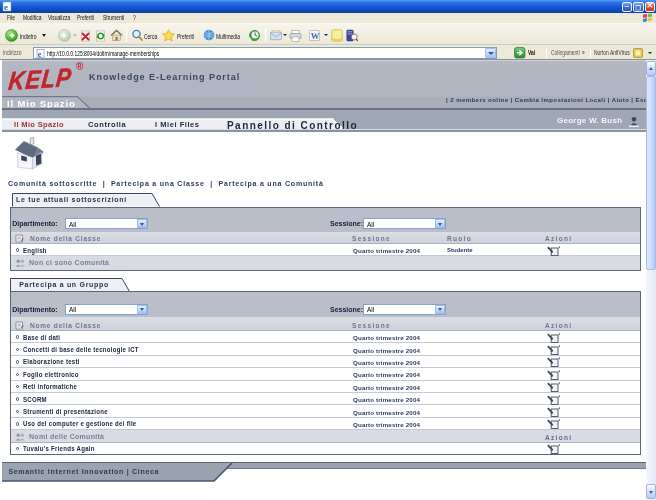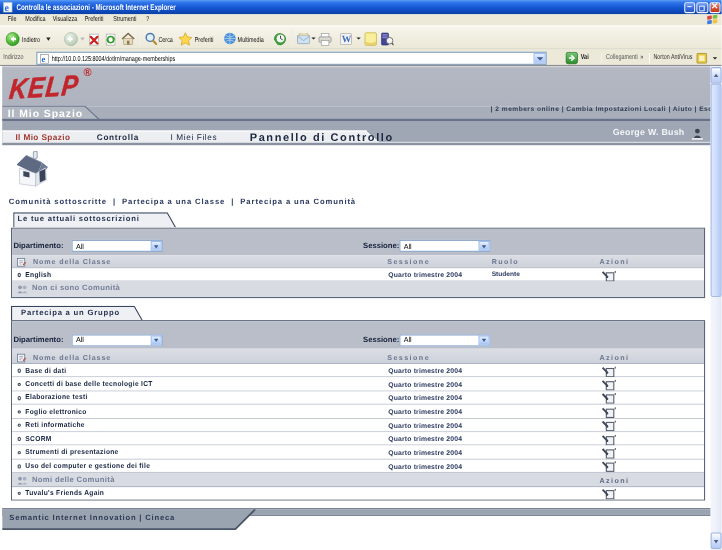--- a/index.html
+++ b/index.html
@@ -60,21 +60,20 @@
 #thumb{position:absolute;left:0;top:16px;width:10px;height:194px;border:1px solid #a5bae6;border-radius:2px;
   background:linear-gradient(90deg,#dde8fd 0%,#cdddfc 50%,#b4c9f4 100%);}
 </style>
 </head>
 <body>
 <div id="titlebar">
   <svg class="abs" style="left:2px;top:1px" width="11" height="11" viewBox="0 0 11 11">
     <rect x="1" y="1" width="8" height="9" fill="#f4f8ff" stroke="#8aa" stroke-width="0.5"></rect>
     <text x="2" y="9" font-size="9" font-weight="bold" fill="#2468d8" font-family="Liberation Serif">e</text>
   </svg>
-  <div class="ttext"><span class="sx">Controlla le associazioni - Microsoft Internet Explorer</span></div>
   <div class="tbtn" style="left:621.5px">
       <span>–</span>
     </div>
   <div class="tbtn" style="left:633px">
       <span style="font-size:6px;top:1px">❐</span>
     </div>
   <div class="tbtn close" style="left:644.5px">
       <span>✕</span>
     </div>
 </div>
@@ -242,29 +241,30 @@
     <path d="M0 1 L75 1 L88 13 L0 13 Z" fill="#b2b8c1"></path>
     <path d="M0 0.6 L75.3 0.6 L88.6 13" fill="none" stroke="#6e7890" stroke-width="1.1"></path>
   </svg>
   <div class="abs" style="left:7px;top:38.3px;font-size:9.5px;font-weight:bold;color:#fff;letter-spacing:0.85px;">Il Mio Spazio</div>
   <div class="abs" style="left:446px;top:36.5px;font-size:6px;font-weight:bold;color:#2f3b55;letter-spacing:0.45px;">| 2 members online | Cambia Impostazioni Locali | Aiuto | Esci |</div>
   <div class="abs" style="left:2px;top:48.3px;width:644px;height:2.1px;background:#68728a"></div>
   <div class="abs" style="left:2px;top:50px;width:644px;height:19px;background:#9ea7b3"></div>
 
   <div class="abs" style="left:8px;top:5.5px;width:94px;height:30px;color:#c0262c;font-size:26px;font-weight:bold;font-style:italic;letter-spacing:1.2px;-webkit-text-stroke:0.5px #c0262c;transform:skewX(-9deg) rotate(-3.5deg) scaleX(0.85);transform-origin:0 70%;">KELP</div>
   <div class="abs" style="left:76px;top:0.5px;color:#c3262b;font-size:10px;font-weight:bold;">®</div>
+  <div class="abs" style="left:89px;top:12px;font-size:9px;font-weight:bold;color:#3c4860;letter-spacing:0.95px;">Knowledge E-Learning Portal</div>
 
   <svg class="abs" style="left:2px;top:58px" width="346" height="11" viewBox="0 0 346 11">
     <path d="M0 1 L331 1 L343 11 L0 11 Z" fill="#eceef1"></path>
     <path d="M0 1 L331 1 L343 11" fill="none" stroke="#fbfcfd" stroke-width="1.4"></path>
     <path d="M331.8 1 L343.6 11" stroke="#8a94a2" stroke-width="1"></path>
   </svg>
   <div class="abs" style="left:14px;top:60.2px;font-size:7.5px;font-weight:bold;color:#a03830;letter-spacing:0.35px;">Il Mio Spazio</div>
   <div class="abs" style="left:88px;top:60.2px;font-size:7.5px;font-weight:bold;color:#1c2740;letter-spacing:0.6px;">Controlla</div>
-  <div class="abs" style="left:155px;top:60.2px;font-size:7.5px;font-weight:normal;color:#1c2740;letter-spacing:0.55px;">I Miei Files</div>
+  <div class="abs" style="left:155px;top:60.2px;font-size:7.5px;font-weight:bold;color:#1c2740;letter-spacing:0.55px;">I Miei Files</div>
   <div class="abs" style="left:227px;top:60.2px;font-size:10px;font-weight:bold;color:#1c2740;letter-spacing:1.45px;">Pannello di Controllo</div>
   <div class="abs" style="left:557px;top:55.5px;font-size:8px;font-weight:bold;color:#f4f6f9;letter-spacing:0.25px;">George W. Bush</div>
   <svg class="abs" style="left:627px;top:56px" width="14" height="12" viewBox="0 0 14 12">
     <circle cx="7" cy="3.2" r="2.2" fill="#3c4456"></circle>
     <path d="M3.5 9.5 Q7 5 10.5 9.5 Z" fill="#3c4456"></path>
     <rect x="2" y="9.5" width="10" height="1.6" fill="#e8eaee"></rect>
   </svg>
   <div class="abs" style="left:2px;top:68.5px;width:644px;height:1.5px;background:#d7dade"></div>
   <div class="abs" style="left:2px;top:70px;width:644px;height:1.8px;background:#8992a1"></div>
 

